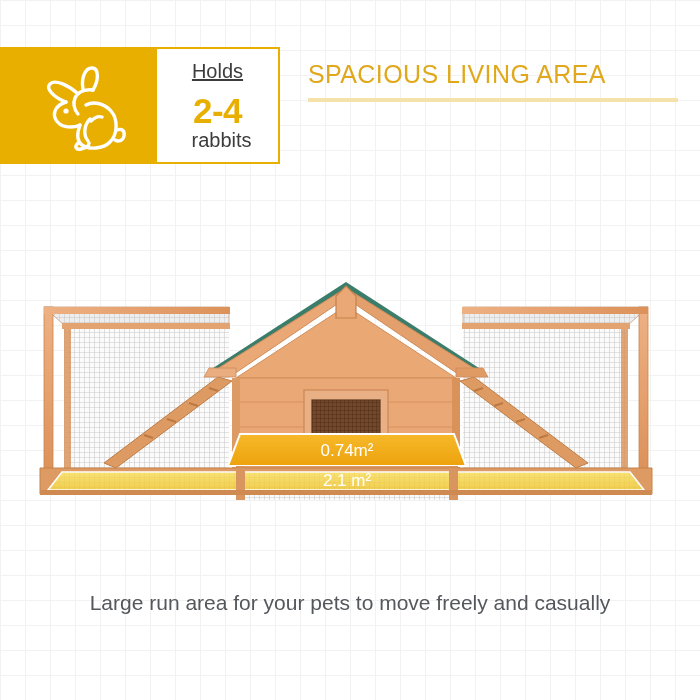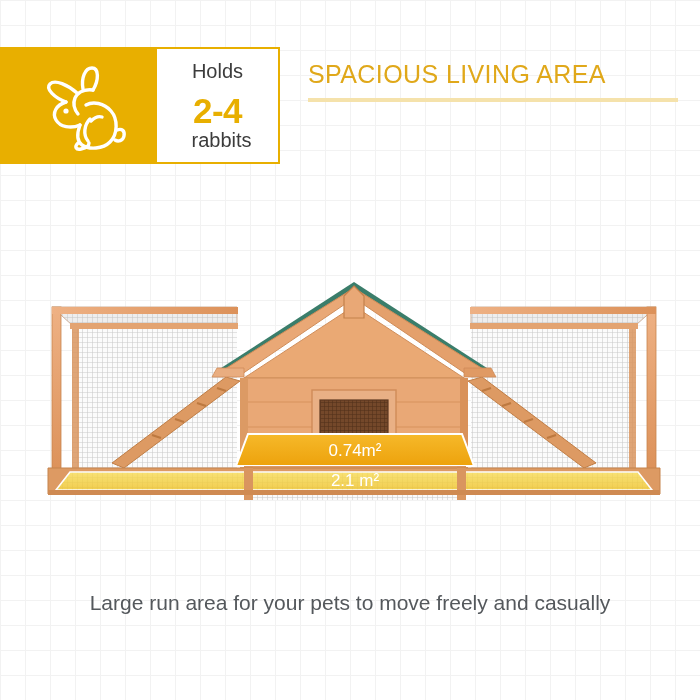--- a/index.html
+++ b/index.html
@@ -68,20 +68,21 @@
     display: flex;
     flex-direction: column;
     align-items: center;
     justify-content: center;
   }
   #holds-label {
     font-size: 20px;
     color: #3c3c3c;
     line-height: 1;
     margin-bottom: 12px;
+    text-decoration: underline;
   }
   #holds-count {
     font-size: 35px;
     font-weight: bold;
     color: #e8af00;
     line-height: 1.05;
     letter-spacing: -0.5px;
   }
   #holds-unit {
     font-size: 20px;
@@ -106,21 +107,21 @@
   #headline-underline {
     margin-top: 9px;
     width: 370px;
     height: 4px;
     background-color: #f5e2ab;
   }
 
   
   #hutch-illustration {
     position: absolute;
-    left: 12px;
+    left: 4px;
     top: 282px;
     width: 684px;
     height: 218px;
   }
   #hutch-svg { display: block; width: 100%; height: 100%; }
 
   
   #caption {
     position: absolute;
     left: 0;

